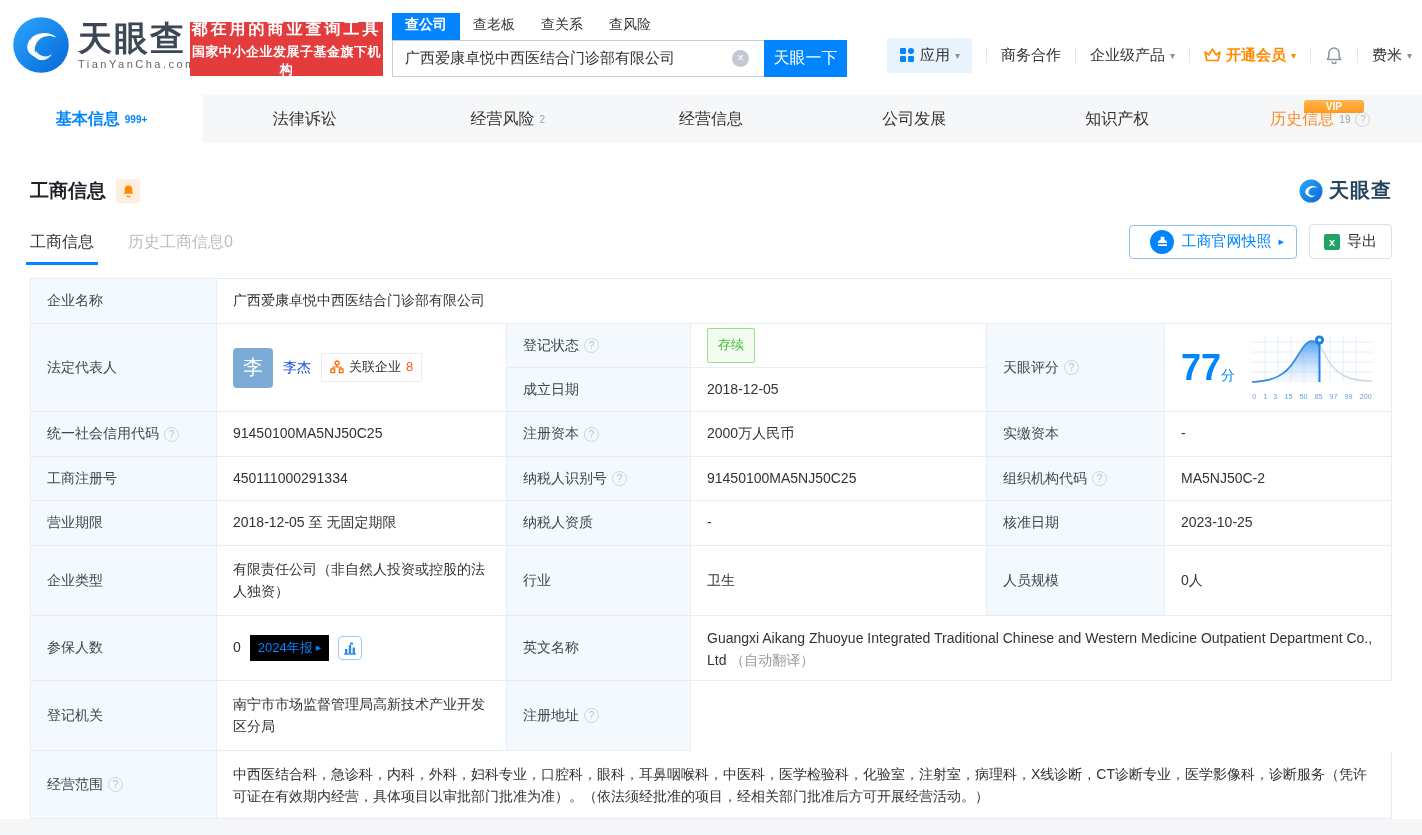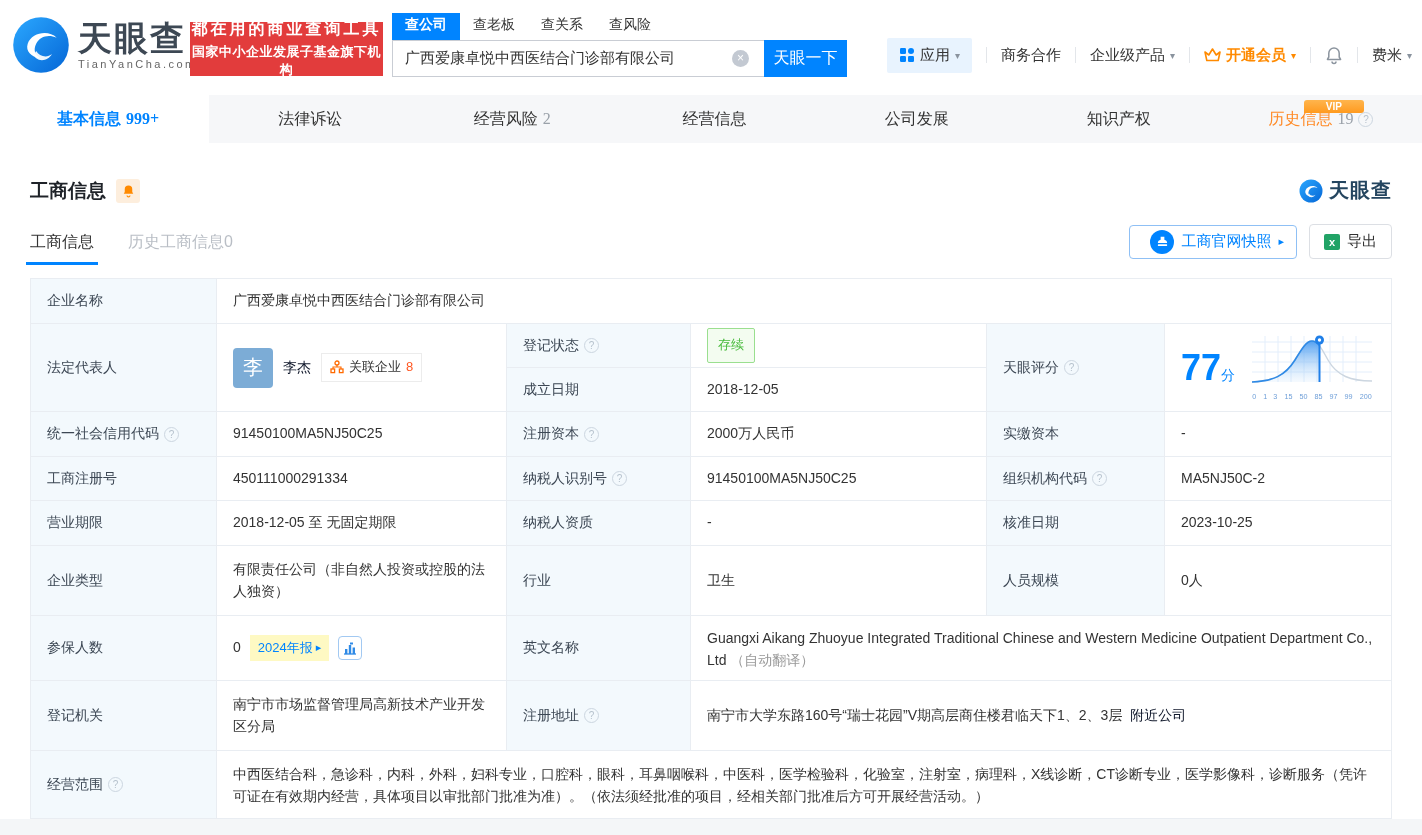--- a/index.html
+++ b/index.html
@@ -29,23 +29,23 @@
   .nav { position:absolute; right:10px; top:36px; display:flex; align-items:center; height:38px; }
   .nav-sep { width:1px; height:16px; background:#e3e6ea; margin:0 14px; }
   .nav-item { font-size:15px; color:#333; display:flex; align-items:center; gap:5px; cursor:pointer; white-space:nowrap;}
   .nav-apps { background:#e8f3fe; padding:8px 12px; border-radius:2px; }
   .caret { font-size:10px; color:#8a939e; }
   .vip-nav { color:#ff8a00; font-weight:bold; }
   .vip-nav .caret{ color:#ff8a00; }
   .bell-btn { cursor:pointer; display:flex; }
 
   
-  .tabstrip { height:48px; background:#f6f7f9; display:flex;margin-left:7px; }
+  .tabstrip { height:48px; background:#f6f7f9; display:flex; }
   .mtab { flex:1; display:flex; align-items:center; justify-content:center; gap:5px; font-size:16px; color:#333; cursor:pointer; position:relative;}
-  .mtab .cnt { font-size:16px; color:#9aa1a9;font-family:Liberation Serif, serif; }
+  .mtab .cnt { font-size:10px; color:#9aa1a9; }
   .mtab.active { background:#fff; color:#0084ff; font-weight:bold; }
   .mtab.active .cnt { color:#0084ff; }
   .mtab.orange { color:#ff8a26; }
   .qmark { display:inline-block; width:15px; height:15px; border:1px solid #ccd6e0; border-radius:50%; color:#b6c2cd;
            font-size:10px; line-height:13px; text-align:center; cursor:pointer; }
   .vip-badge { position:absolute; top:5px; right:58px; background:linear-gradient(180deg,#ffb54d,#ff9a1f); color:#fff;
                font-size:10px; font-weight:bold; padding:1px 22px; border-radius:3px 3px 3px 0; }
 
   
   .sect-head { display:flex; justify-content:space-between; align-items:center; padding:34px 30px 0; }
@@ -74,39 +74,39 @@
   
   .biz-table { margin:13px 30px 0; display:grid;
     grid-template-columns:186px 290px 184px 296px 178px 1fr;
     grid-template-rows:45px 44px 44px 45px 44px 45px 70px 65px 70px 68px;
     border-top:1px solid #e9edf2; border-left:1px solid #e9edf2; }
   .cell { border-right:1px solid #e9edf2; border-bottom:1px solid #e9edf2; padding:10px 16px; font-size:14px;
           display:flex; align-items:center; }
   .cl { background:#f3f9fd; color:#3c4754; gap:5px; }
   .cv { background:#fff; color:#333; line-height:1.55; }
   .wrap { flex-wrap:wrap; align-content:center; display:block; padding-top:12px;}
-  .link { color:#0f172a; cursor:pointer; text-decoration:none; }
+  .link { color:#1d4ed8; cursor:pointer; text-decoration:none; }
   .gray-note { color:#999; }
   .badge-green { display:inline-block; border:1px solid #9adf8f; background:#f3fcf0; color:#48bb3c; font-size:13px;
                  padding:6px 10px; border-radius:2px; }
   .avatar { width:40px; height:40px; border-radius:4px; background:#7cacd6; color:#fff; font-size:20px;
             display:flex; align-items:center; justify-content:center; cursor:pointer; flex:0 0 auto;}
   .rep-cell { gap:10px; }
   .rel-badge { display:inline-flex; align-items:center; gap:5px; border:1px solid #ececec; background:#fff; padding:3px 8px; cursor:pointer;}
   .rel-badge .lbl { font-size:13px; color:#333; }
   .rel-badge .num { font-size:13px; color:#ff5722; }
   .score-cell { gap:14px; }
   .score-val { color:#0084ff; white-space:nowrap; }
   .score-num { font-size:36px; font-weight:bold; }
   .score-unit { font-size:14px; }
   .score-chart-wrap { width:126px; }
   .score-axis { display:flex; justify-content:space-between; width:120px; margin:0 0 0 3px; }
   .score-axis span { font-size:8px; color:#6f9fd8; transform:scale(0.9); }
   .insured-cell { gap:9px; }
-  .report-badge { display:inline-flex; align-items:center; gap:3px; background:#fef9c3; color:#0084ff; font-size:13px;
+  .report-badge { display:inline-flex; align-items:center; gap:3px; background:#000000; color:#0084ff; font-size:13px;
                   padding:3px 8px; cursor:pointer; }
   .report-chart-btn { width:24px; height:24px; border:1px solid #a2c9f2; border-radius:4px; display:flex; align-items:center;
                       justify-content:center; cursor:pointer; background:#fff;}
   .footer-band { position:absolute; left:0; bottom:0; width:100%; height:16px; background:#f4f6f8; }
 </style>
 </head>
 <body>
 
 <div class="header">
   <div class="logo">
@@ -454,24 +454,20 @@
   <div class="cell cl" style="grid-row:9">
       <span>登记机关</span>
     </div>
   <div class="cell cv" style="grid-row:9">
       <span>南宁市市场监督管理局高新技术产业开发区分局</span>
     </div>
   <div class="cell cl" style="grid-row:9">
     <span>注册地址</span>
     <span class="qmark">?</span>
   </div>
-  <div class="cell cv" style="grid-row:9; grid-column:4/7">
-    <span>南宁市大学东路160号“瑞士花园”V期高层商住楼君临天下1、2、3层</span>&nbsp;&nbsp;
-    <a class="link">附近公司</a>
-  </div>
 
   <div class="cell cl" style="grid-row:10">
     <span>经营范围</span>
     <span class="qmark">?</span>
   </div>
   <div class="cell cv wrap" style="grid-row:10; grid-column:2/7">
     <span>中西医结合科，急诊科，内科，外科，妇科专业，口腔科，眼科，耳鼻咽喉科，中医科，医学检验科，化验室，注射室，病理科，X线诊断，CT诊断专业，医学影像科，诊断服务（凭许可证在有效期内经营，具体项目以审批部门批准为准）。（依法须经批准的项目，经相关部门批准后方可开展经营活动。）</span>
   </div>
 </div>
 

